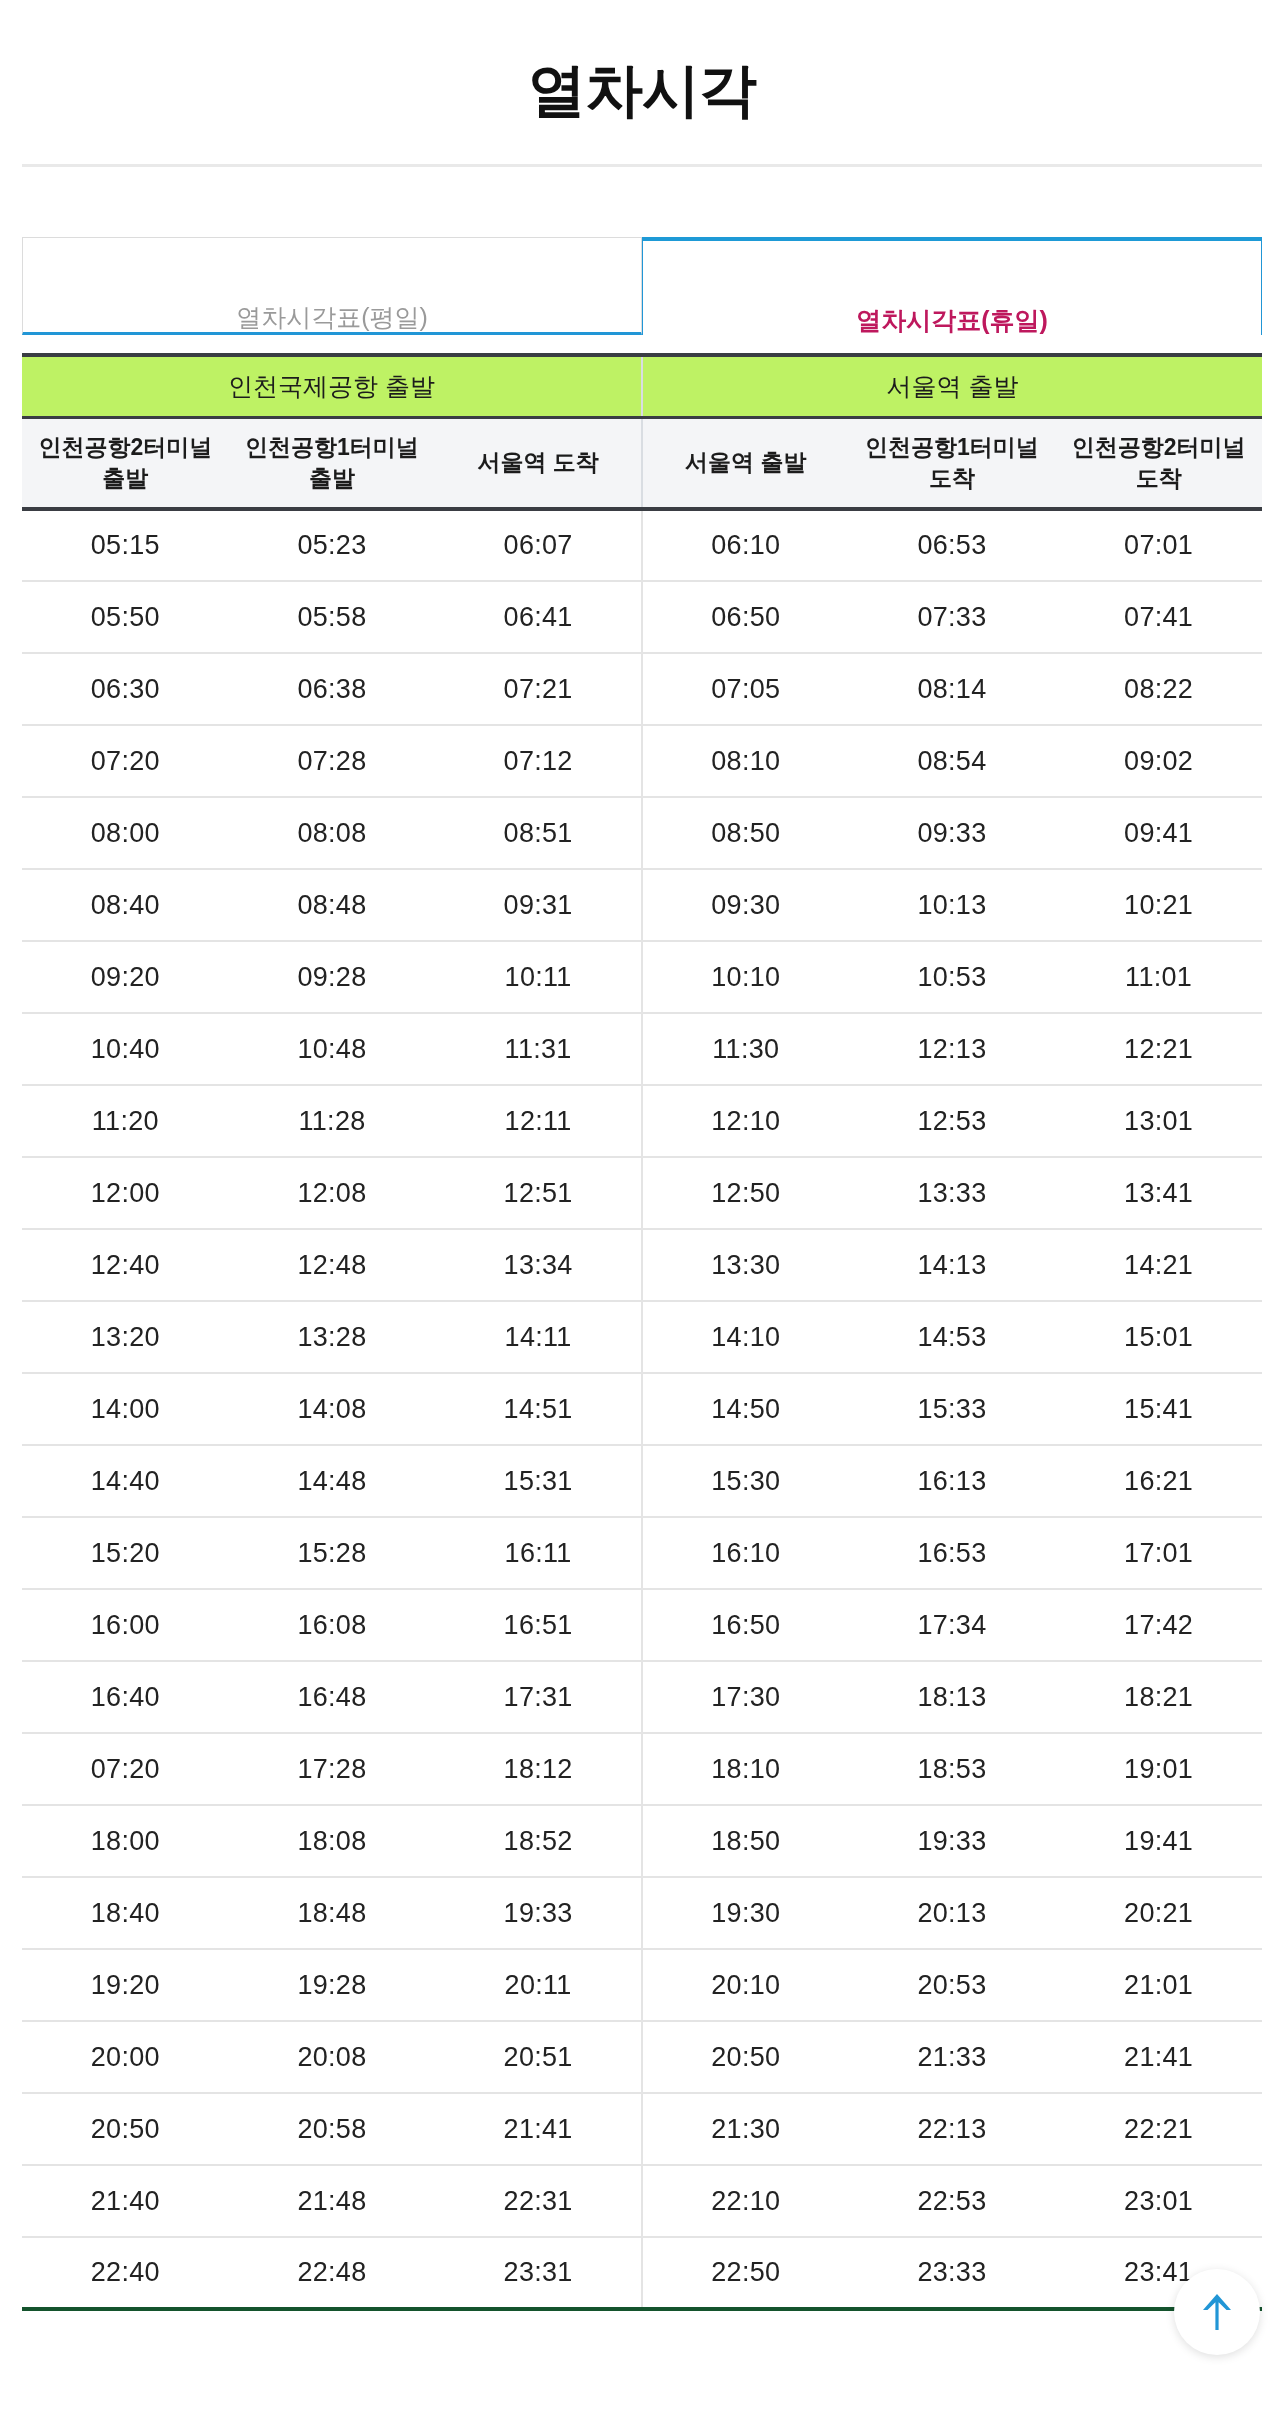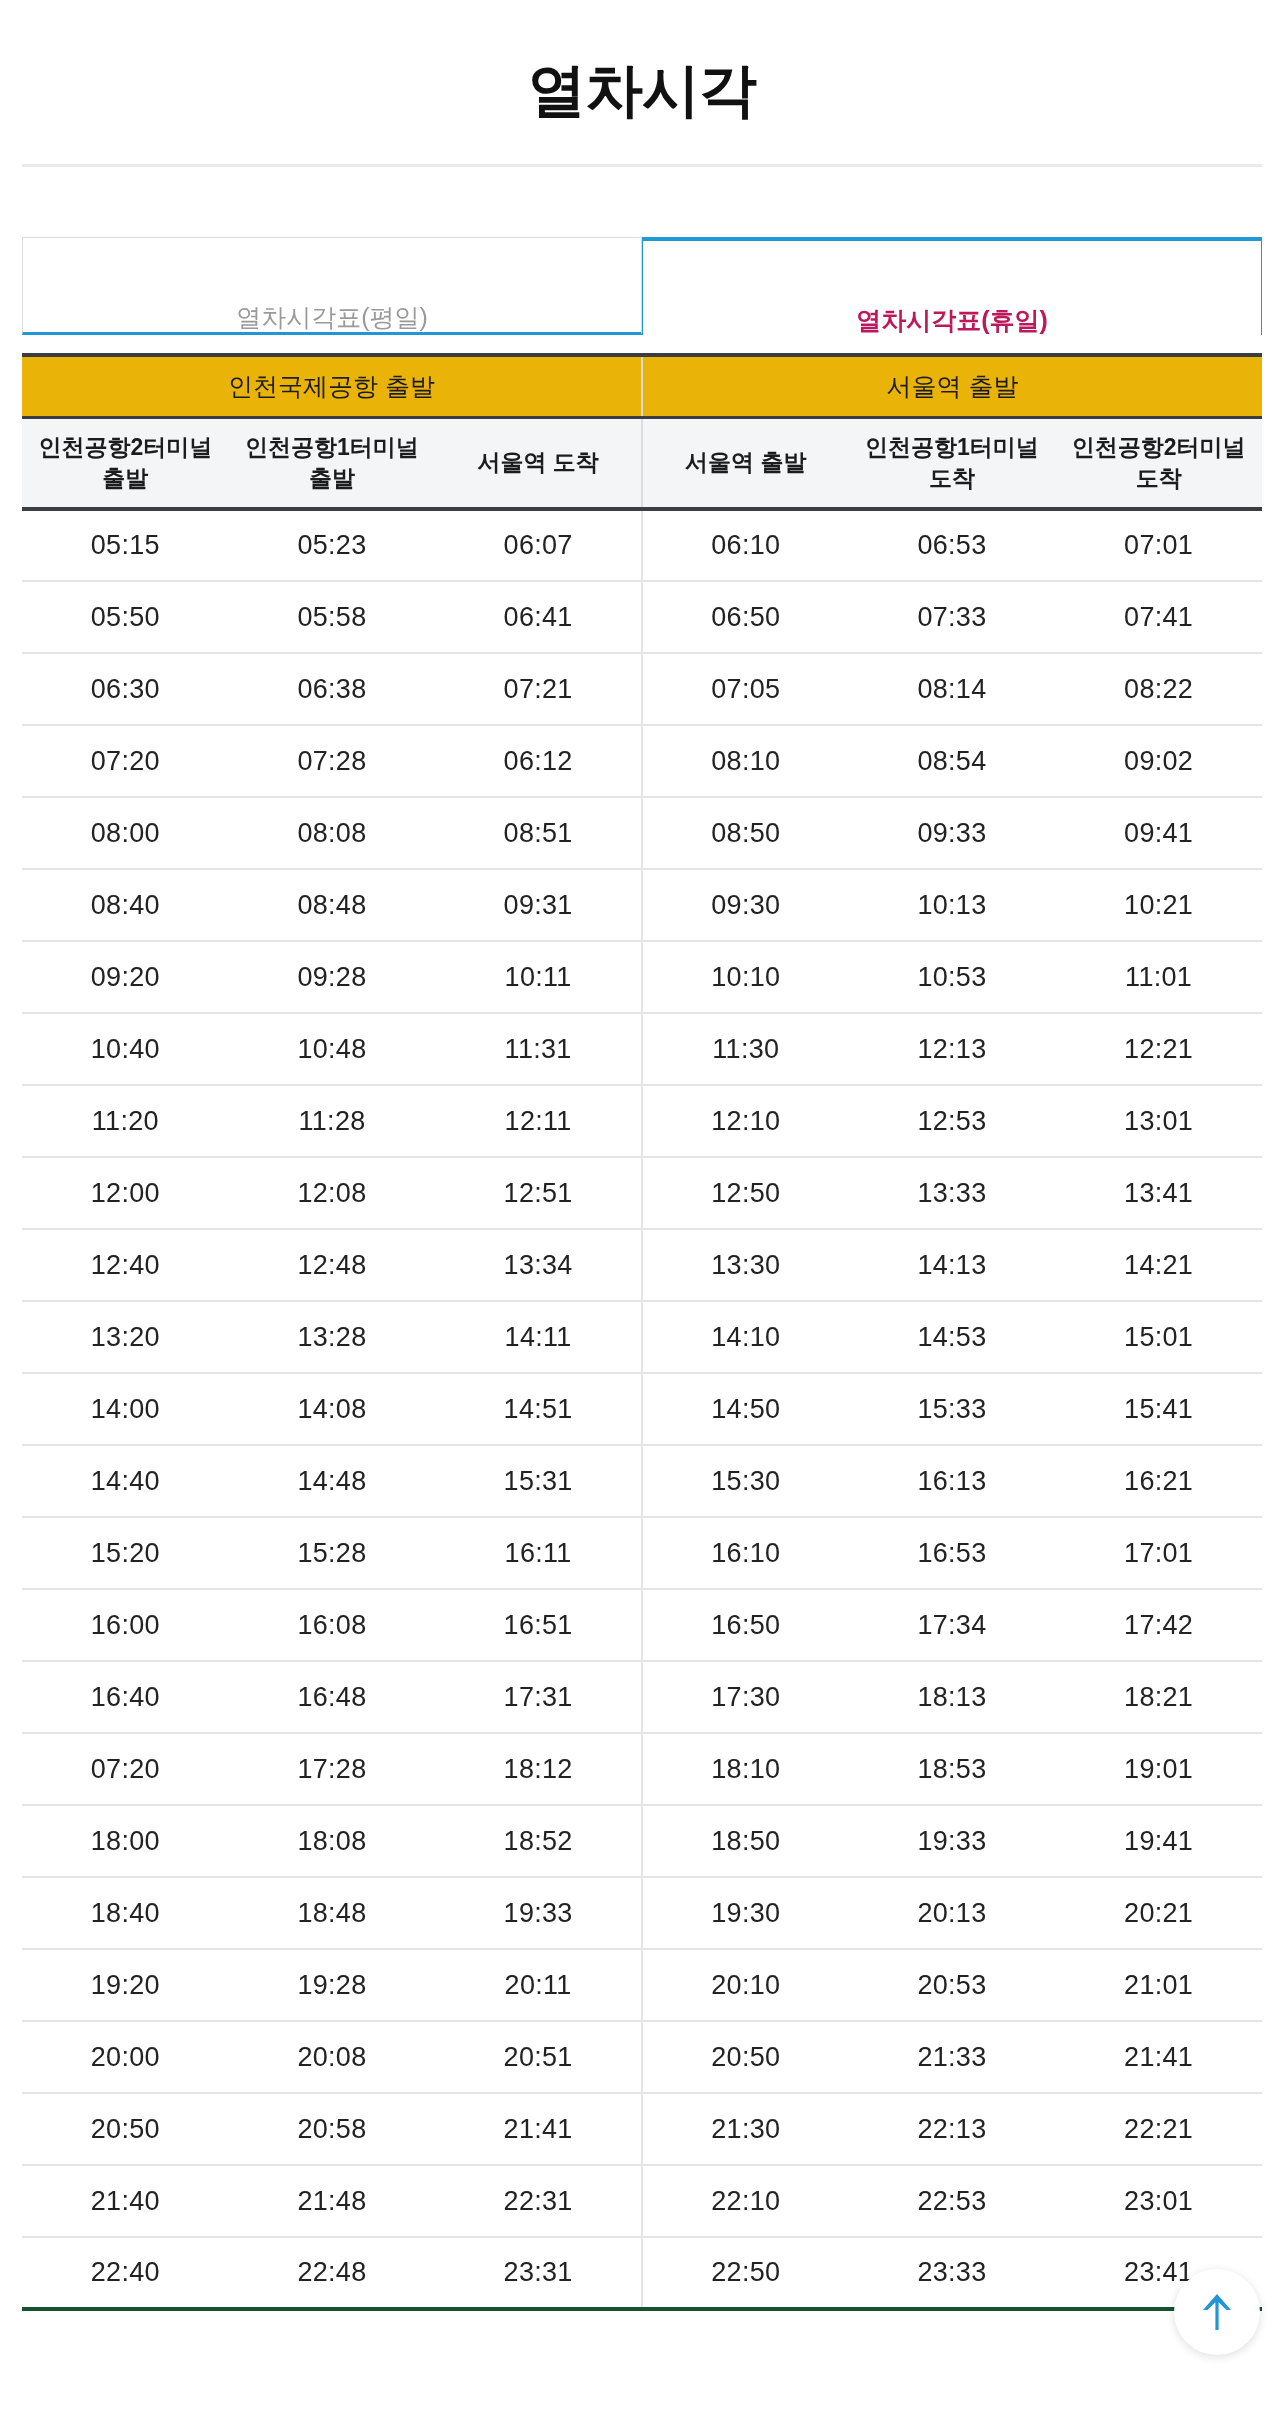--- a/index.html
+++ b/index.html
@@ -89,21 +89,21 @@
   }
   table.timetable th,
   table.timetable td {
     text-align: center;
     vertical-align: middle;
     padding: 0;
   }
 
   
   tr.group-head th {
-    background: #eab308;
+    background: #bef264;
     height: 60px;
     font-size: 25px;
     font-weight: 400;
     color: #1c1c1c;
     border-bottom: 3px solid #3a3d43;
   }
   tr.group-head th.grp-right {
     border-left: 2px solid #d9dde2;
   }
 
@@ -221,21 +221,21 @@
             <td>06:30</td>
             <td>06:38</td>
             <td>07:21</td>
             <td class="col-div">07:05</td>
             <td>08:14</td>
             <td>08:22</td>
           </tr>
           <tr>
             <td>07:20</td>
             <td>07:28</td>
-            <td>06:12</td>
+            <td>07:12</td>
             <td class="col-div">08:10</td>
             <td>08:54</td>
             <td>09:02</td>
           </tr>
           <tr>
             <td>08:00</td>
             <td>08:08</td>
             <td>08:51</td>
             <td class="col-div">08:50</td>
             <td>09:33</td>

